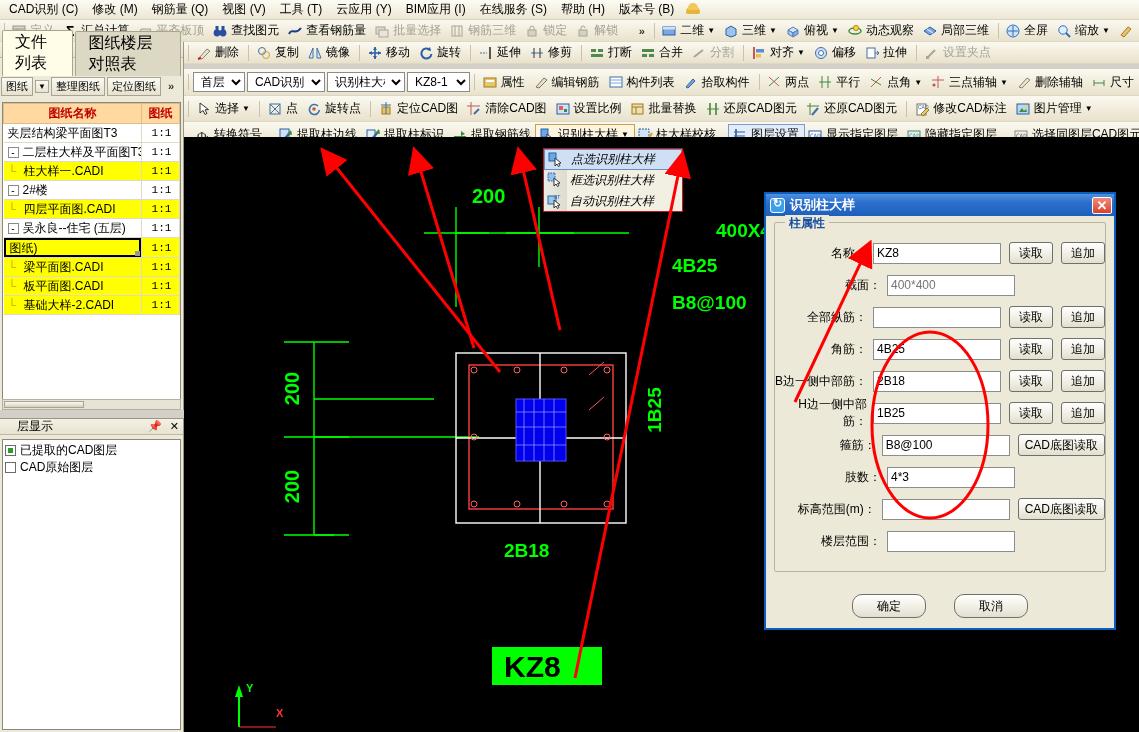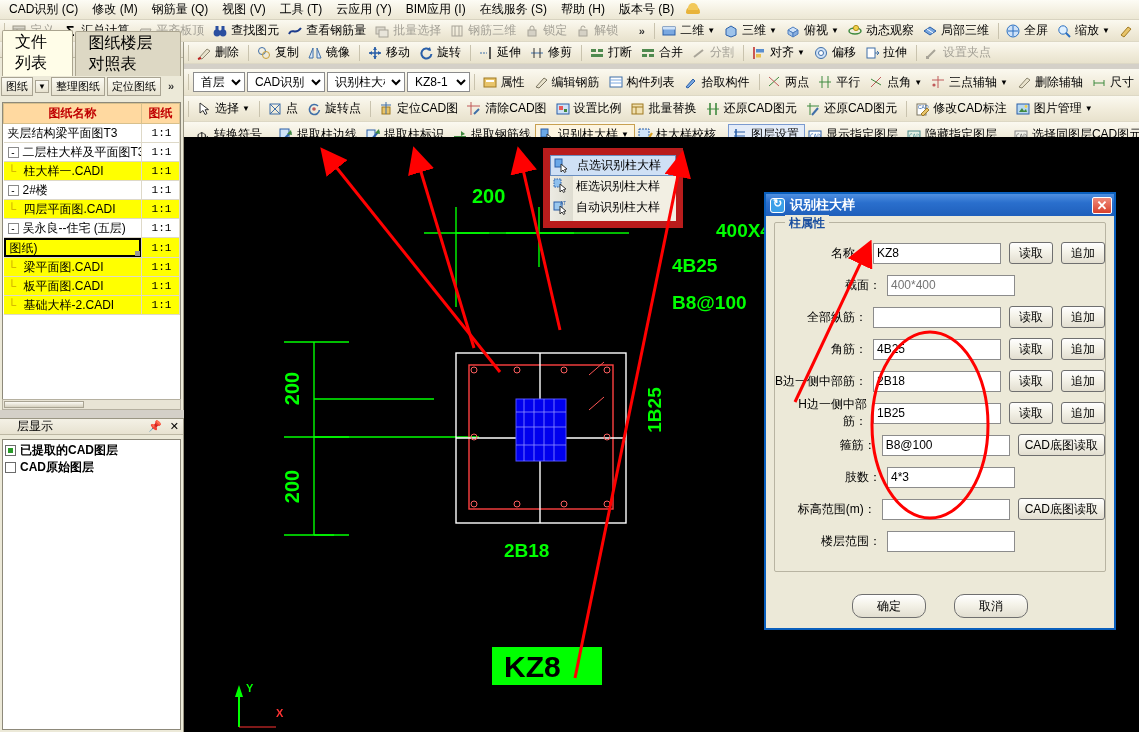--- a/index.html
+++ b/index.html
@@ -122,39 +122,39 @@
   }
   .hscroll .thumb{ position:absolute; left:1px; top:1px; width:80px; height:7px;
                    background:linear-gradient(to bottom,#fbfaf4,#d6d1bf); border:1px solid #a8a392;}
 
   #layer-panel {
     position:absolute; left:0; top:418px; width:184px; height:314px;
     background:#ece9d8; border-right:1px solid #9a9684; border-top:1px solid #9a9684;
   }
   .layer-list{ position:absolute; left:2px; top:20px; right:2px; bottom:2px;
                background:#fff; border:1px solid #8d897a; padding:2px;}
-  .layer-row{ display:flex; align-items:center; gap:4px; font-size:12px; height:17px;font-weight:bold;}
+  .layer-row{ display:flex; align-items:center; gap:4px; font-size:12px; height:17px;}
   .chk { width:11px;height:11px; border:1px solid #6b6b6b; background:#fff; flex:0 0 11px;
          display:inline-block; position:relative;}
   .chk.on::after{ content:""; position:absolute; left:2px;top:2px;width:5px;height:5px;
                   background:#2a9a2a;}
 
   
   #canvas {
     position:absolute; left:184px; top:137px; right:0; bottom:0;
     background:#000; overflow:hidden;
   }
   .ctext { position:absolute; color:#00ff00; font-family:"Liberation Sans",sans-serif;
            font-weight:bold; white-space:nowrap; }
 
   
   #dropdown {
-    position:absolute; left:543px; top:148px; width:140px; height:80px;
-    background:#f2efe3; border:7px solid #b91c1c;
-    box-shadow:2px 2px 3px rgba(0,0,0,.4); z-index:60;
+    position:absolute; left:543px; top:148px; width:140px; height:64px;
+    background:#f2efe3; border:1px solid #b91c1c;
+    box-shadow:2px 2px 3px rgba(0,0,0,.4); z-index:60;font-style:italic;
   }
   #dropdown .dstrip{ position:absolute; left:0; top:0; bottom:0; width:23px;
                      background:linear-gradient(to right,#ecebe3,#dedcd0); }
   .ditem { position:relative; height:21px; display:flex; align-items:center;
            font-size:12px; padding-left:26px; cursor:default; z-index:2;}
   .ditem.active { background:#cfe0f5; border:1px solid #6a8ec0; }
   .ditem .ic { position:absolute; left:3px; top:2px; }
 
   
   #dialog {

